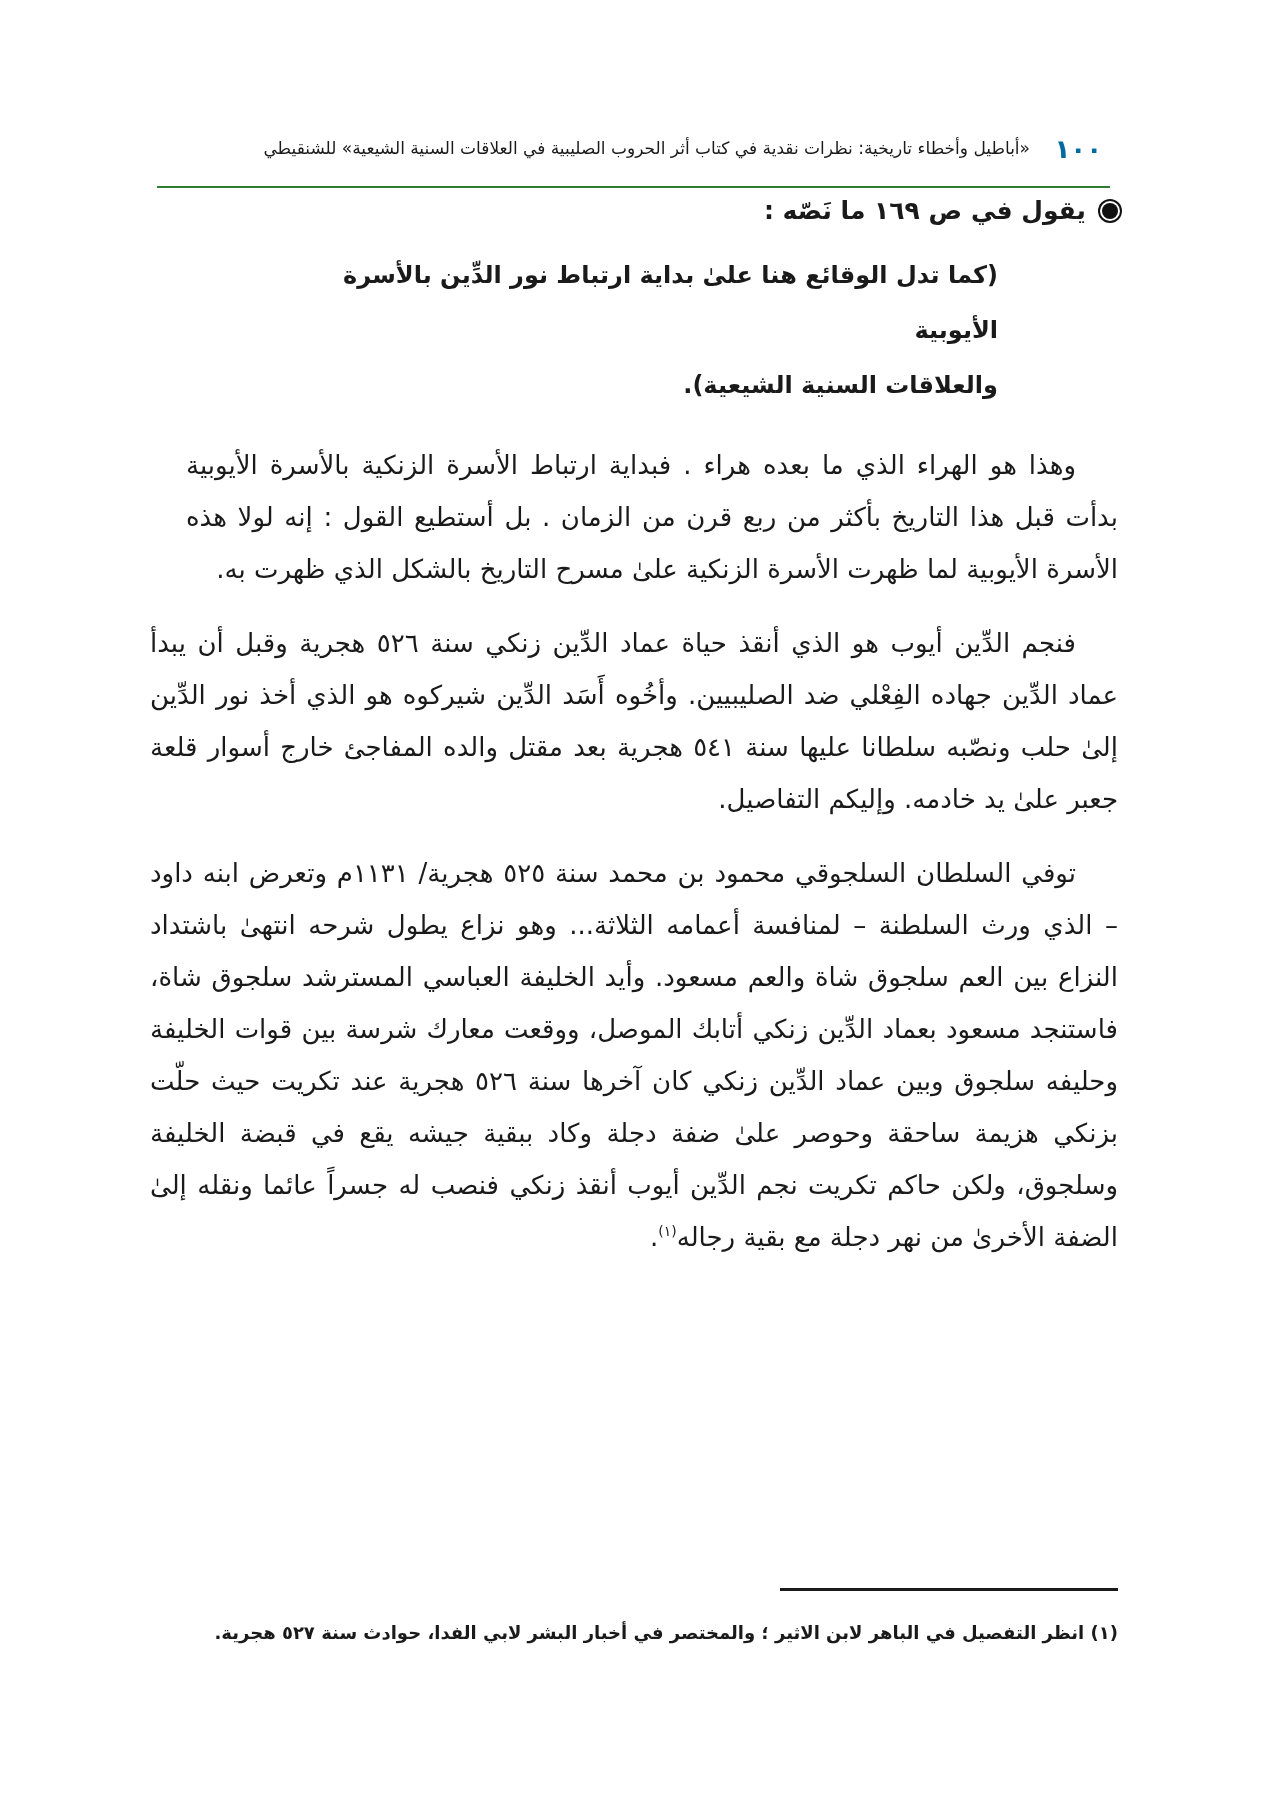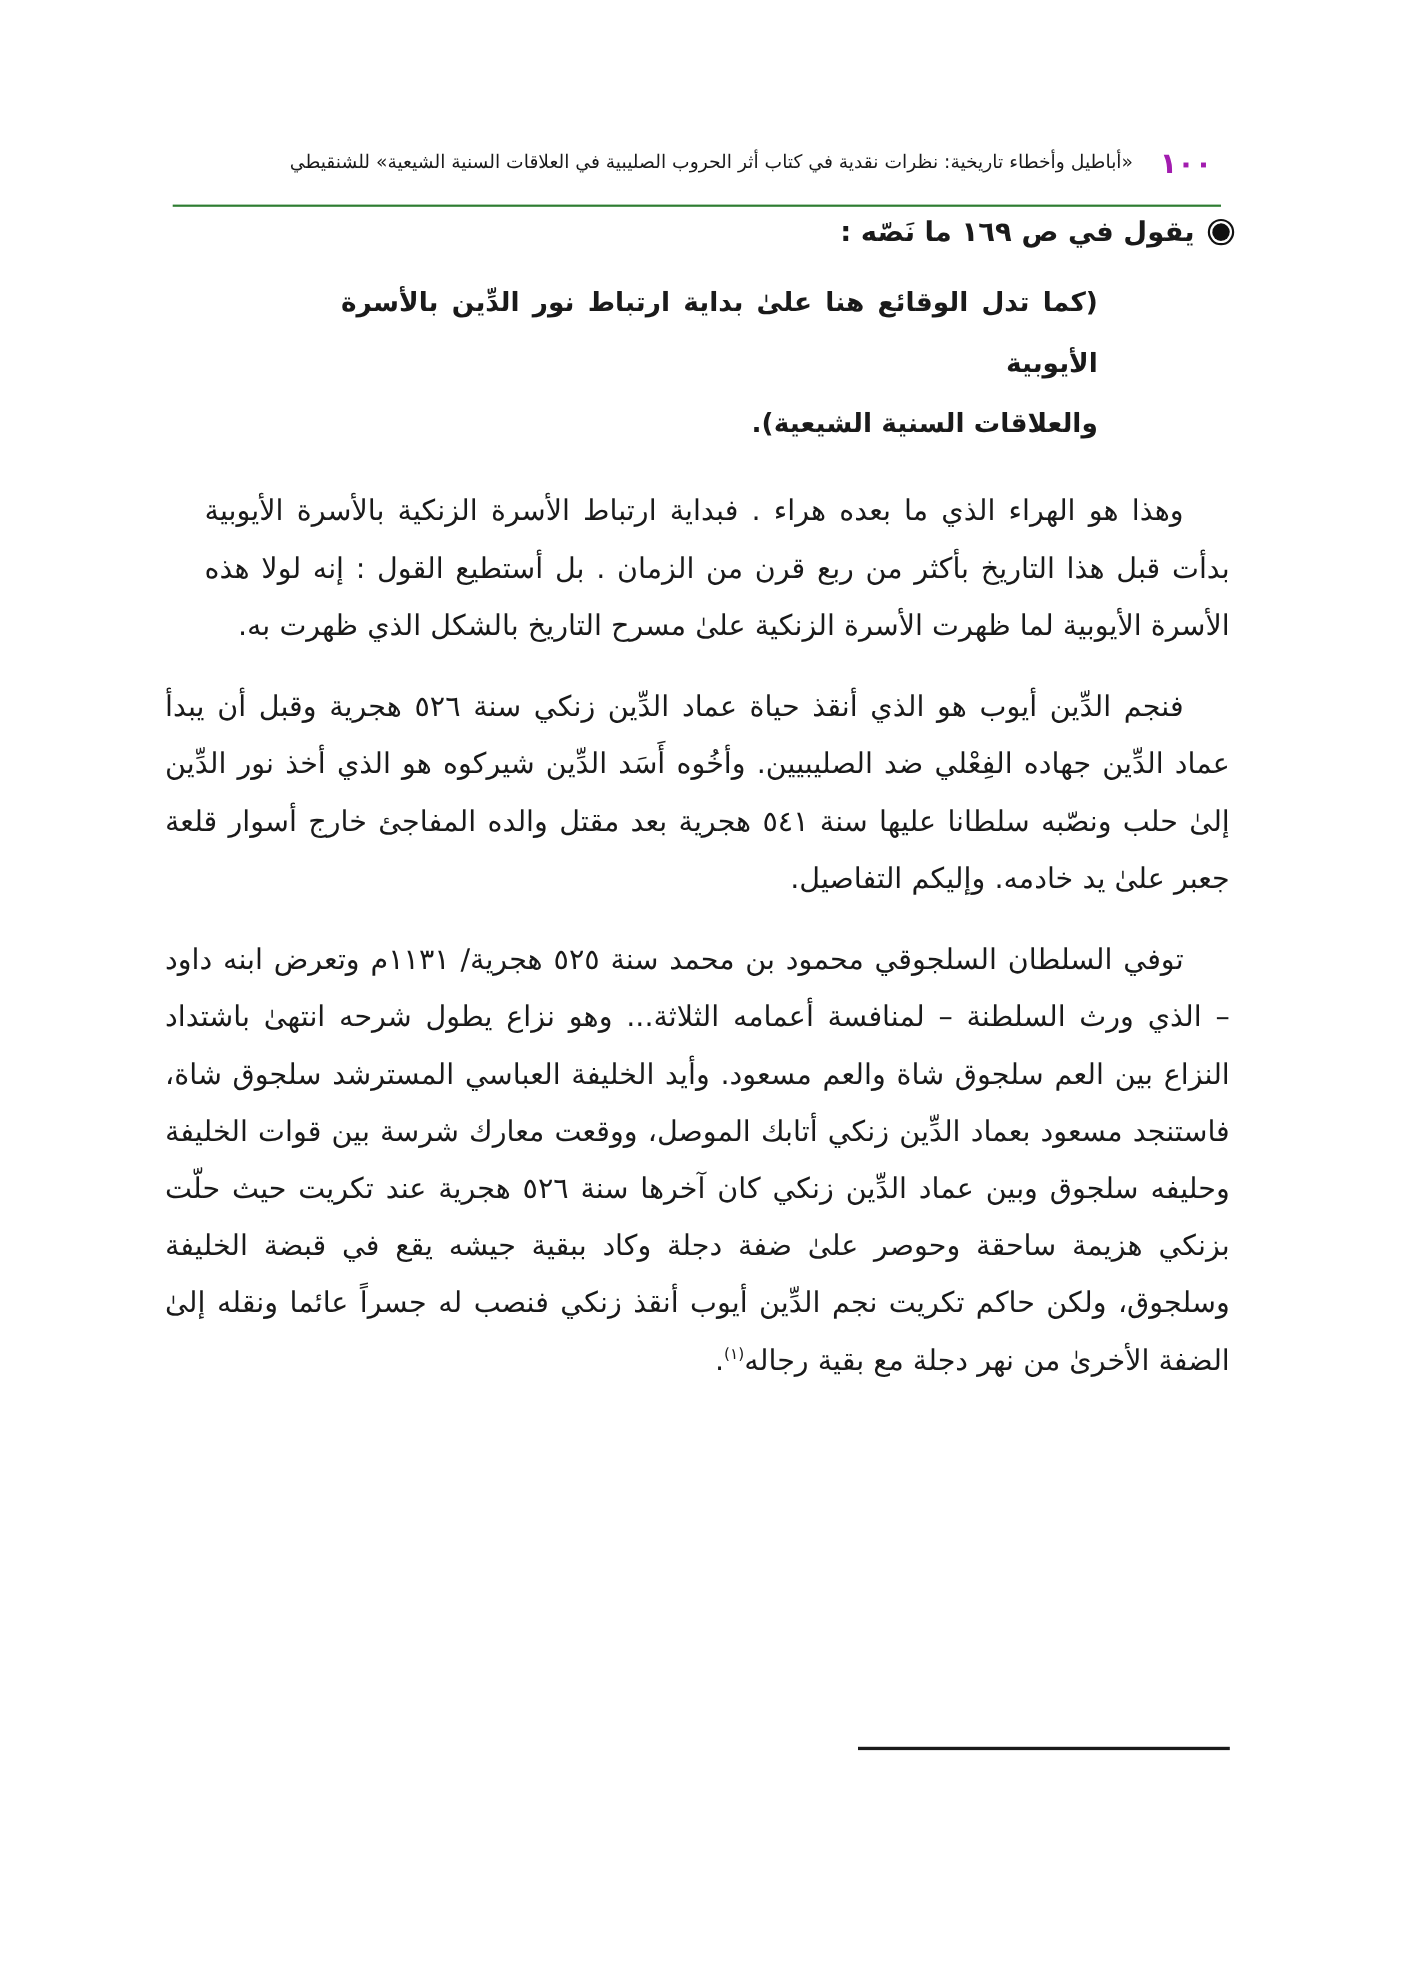--- a/index.html
+++ b/index.html
@@ -29,21 +29,21 @@
       width: 953px;
       height: 40px;
       direction: rtl;
     }
     .page-number {
       position: absolute;
       right: 8px;
       top: 2px;
       font-size: 26px;
       font-weight: bold;
-      color: #a21caf;
+      color: #0369a1;
       letter-spacing: 4px;
     }
     .header-title {
       position: absolute;
       right: 80px;
       top: 6px;
       font-size: 17px;
       font-weight: normal;
       color: #1a1a1a;
       white-space: nowrap;
@@ -85,20 +85,21 @@
       margin-left: 6px;
       flex: 0 0 auto;
       border: 1px dashed #111;
     }
     .quote {
       font-size: 24px;
       font-weight: bold;
       line-height: 55px;
       margin: 12px 120px 0 0;
       padding-left: 160px;
+      text-align: right;
     }
     .quote-line { display: block; }
     .para {
       font-size: 26px;
       line-height: 52px;
       margin: 22px 0 0 0;
       text-indent: 42px;
       text-align: justify;
       text-align-last: right;
     }
@@ -153,14 +154,15 @@
       <span class="quote-line">والعلاقات السنية الشيعية).</span>
     </div>
 
     <p class="para first">وهذا هو الهراء الذي ما بعده هراء . فبداية ارتباط الأسرة الزنكية بالأسرة الأيوبية بدأت قبل هذا التاريخ بأكثر من ربع قرن من الزمان . بل أستطيع القول : إنه لولا هذه الأسرة الأيوبية لما ظهرت الأسرة الزنكية علىٰ مسرح التاريخ بالشكل الذي ظهرت به.</p>
     <p class="para">فنجم الدِّين أيوب هو الذي أنقذ حياة عماد الدِّين زنكي سنة ٥٢٦ هجرية وقبل أن يبدأ عماد الدِّين جهاده الفِعْلي ضد الصليبيين. وأخُوه أَسَد الدِّين شيركوه هو الذي أخذ نور الدِّين إلىٰ حلب ونصّبه سلطانا عليها سنة ٥٤١ هجرية بعد مقتل والده المفاجئ خارج أسوار قلعة جعبر علىٰ يد خادمه. وإليكم التفاصيل.</p>
     <p class="para"><span>توفي السلطان السلجوقي محمود بن محمد سنة ٥٢٥ هجرية/ ١١٣١م وتعرض ابنه داود – الذي ورث السلطنة – لمنافسة أعمامه الثلاثة... وهو نزاع يطول شرحه انتهىٰ باشتداد النزاع بين العم سلجوق شاة والعم مسعود. وأيد الخليفة العباسي المسترشد سلجوق شاة، فاستنجد مسعود بعماد الدِّين زنكي أتابك الموصل، ووقعت معارك شرسة بين قوات الخليفة وحليفه سلجوق وبين عماد الدِّين زنكي كان آخرها سنة ٥٢٦ هجرية عند تكريت حيث حلّت بزنكي هزيمة ساحقة وحوصر علىٰ ضفة دجلة وكاد ببقية جيشه يقع في قبضة الخليفة وسلجوق، ولكن حاكم تكريت نجم الدِّين أيوب أنقذ زنكي فنصب له جسراً عائما ونقله إلىٰ الضفة الأخرىٰ من نهر دجلة مع بقية رجاله</span><sup class="fnref">(١)</sup><span>.</span></p>
 
   </div>
 
   <div class="footnote-rule"></div>
+  <div class="footnote">(١) انظر التفصيل في الباهر لابن الاثير ؛ والمختصر في أخبار البشر لابي الفدا، حوادث سنة ٥٢٧ هجرية.</div>
 
 </div>
 
 </body></html>

